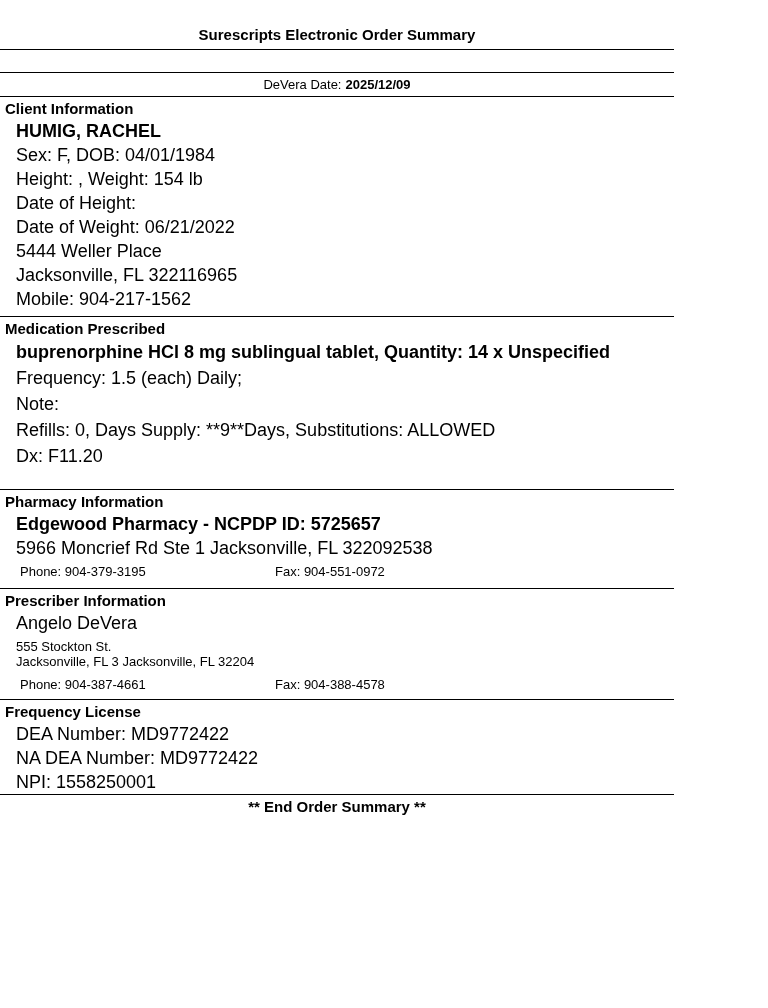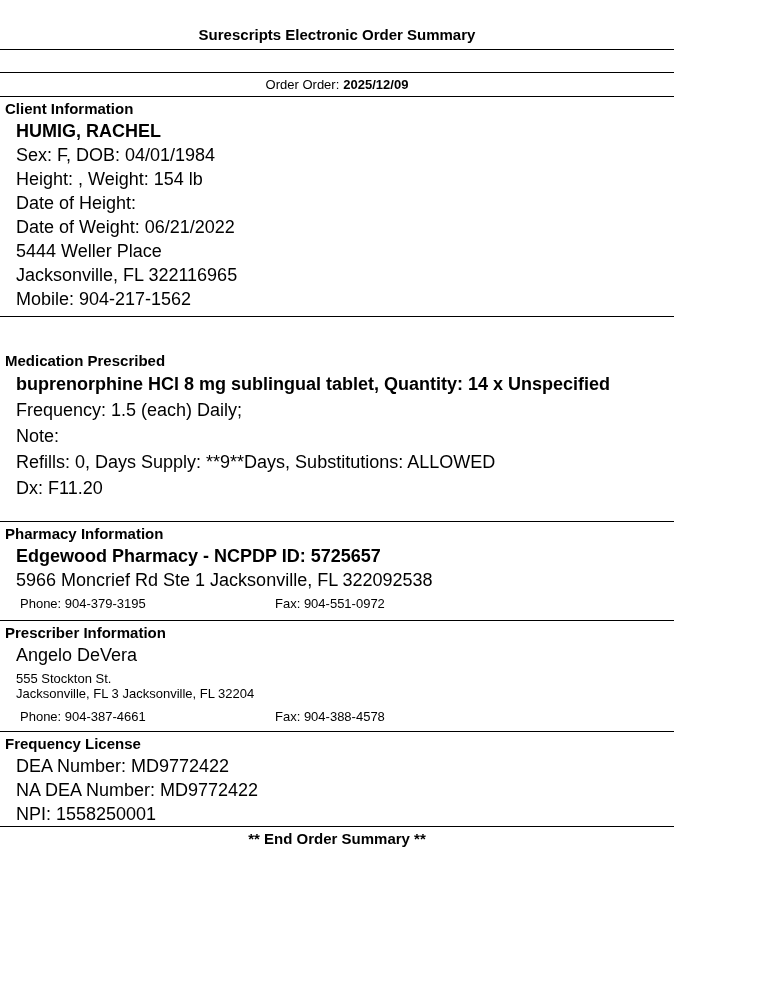--- a/index.html
+++ b/index.html
@@ -52,21 +52,21 @@
   .body-line {
     font-size: 18px;
     line-height: 24px;
     height: 24px;
     padding-left: 16px;
     white-space: pre;
   }
   .bold { font-weight: bold; }
   .sec-client { padding-bottom: 5px; }
   .sec-med .body-line { line-height: 26px; height: 26px; }
-  .sec-med { padding-bottom: 20px; margin-top: 32px; }
+  .sec-med { padding-bottom: 20px; }
   .sec-pharm { padding-bottom: 4px; }
   .sec-presc { padding-bottom: 2px; }
   .addr-tight {
     font-size: 13px;
     line-height: 15px;
     padding: 4px 0 4px 16px;
   }
   .phone-fax-row {
     position: relative;
     font-size: 13px;
@@ -91,21 +91,21 @@
 
     <div class="doc-title">Surescripts Electronic Order Summary</div>
 
     <div class="rule"></div>
 
     <div class="spacer-row"></div>
 
     <div class="rule"></div>
 
     <div class="order-date-row">
-      <span>Order Order:</span><span class="val">2025/12/09</span>
+      <span>DeVera Date:</span><span class="val">2025/12/09</span>
     </div>
 
     <div class="rule"></div>
 
     <div class="section sec-client">
       <div class="section-heading">Client Information</div>
       <div class="body-line bold">HUMIG, RACHEL</div>
       <div class="body-line">Sex: F, DOB: 04/01/1984</div>
       <div class="body-line">Height: , Weight: 154 lb</div>
       <div class="body-line">Date of Height:</div>

